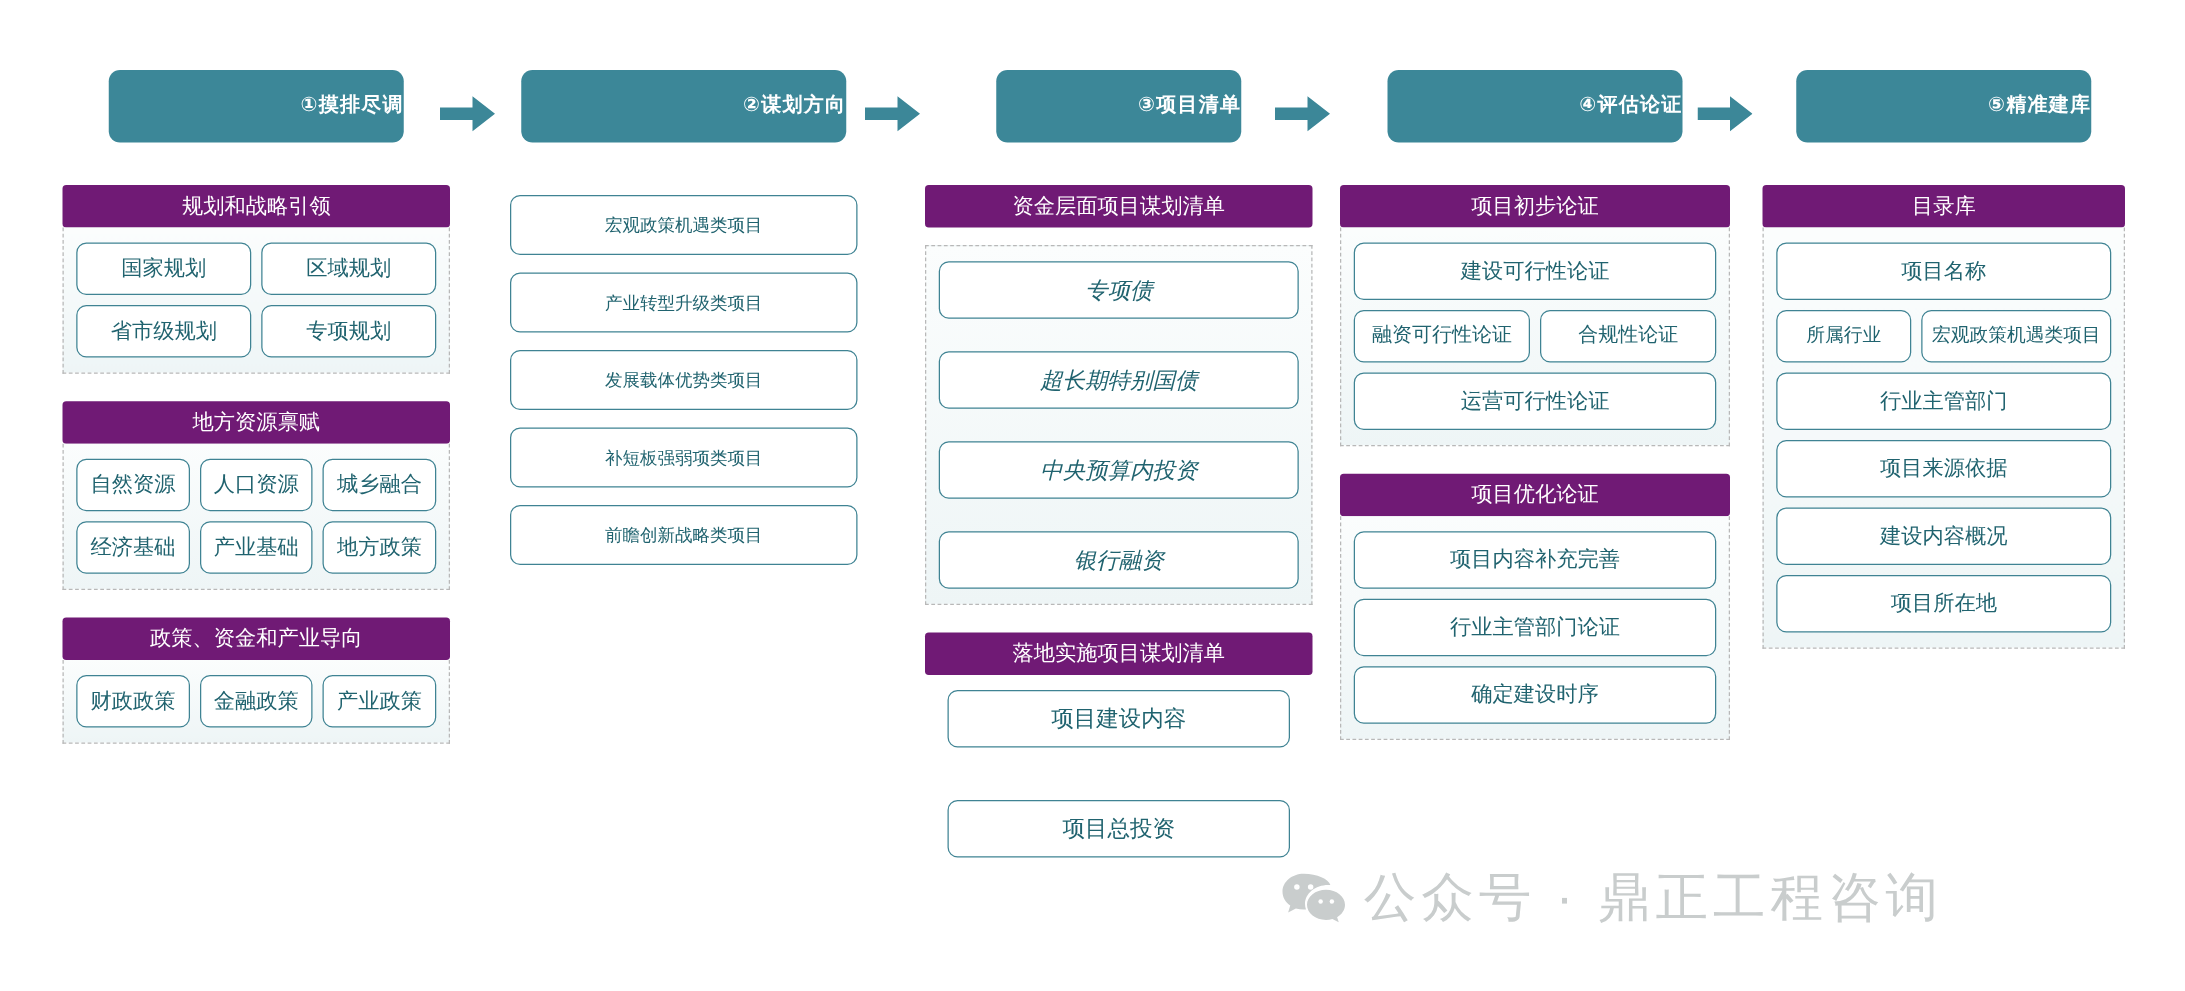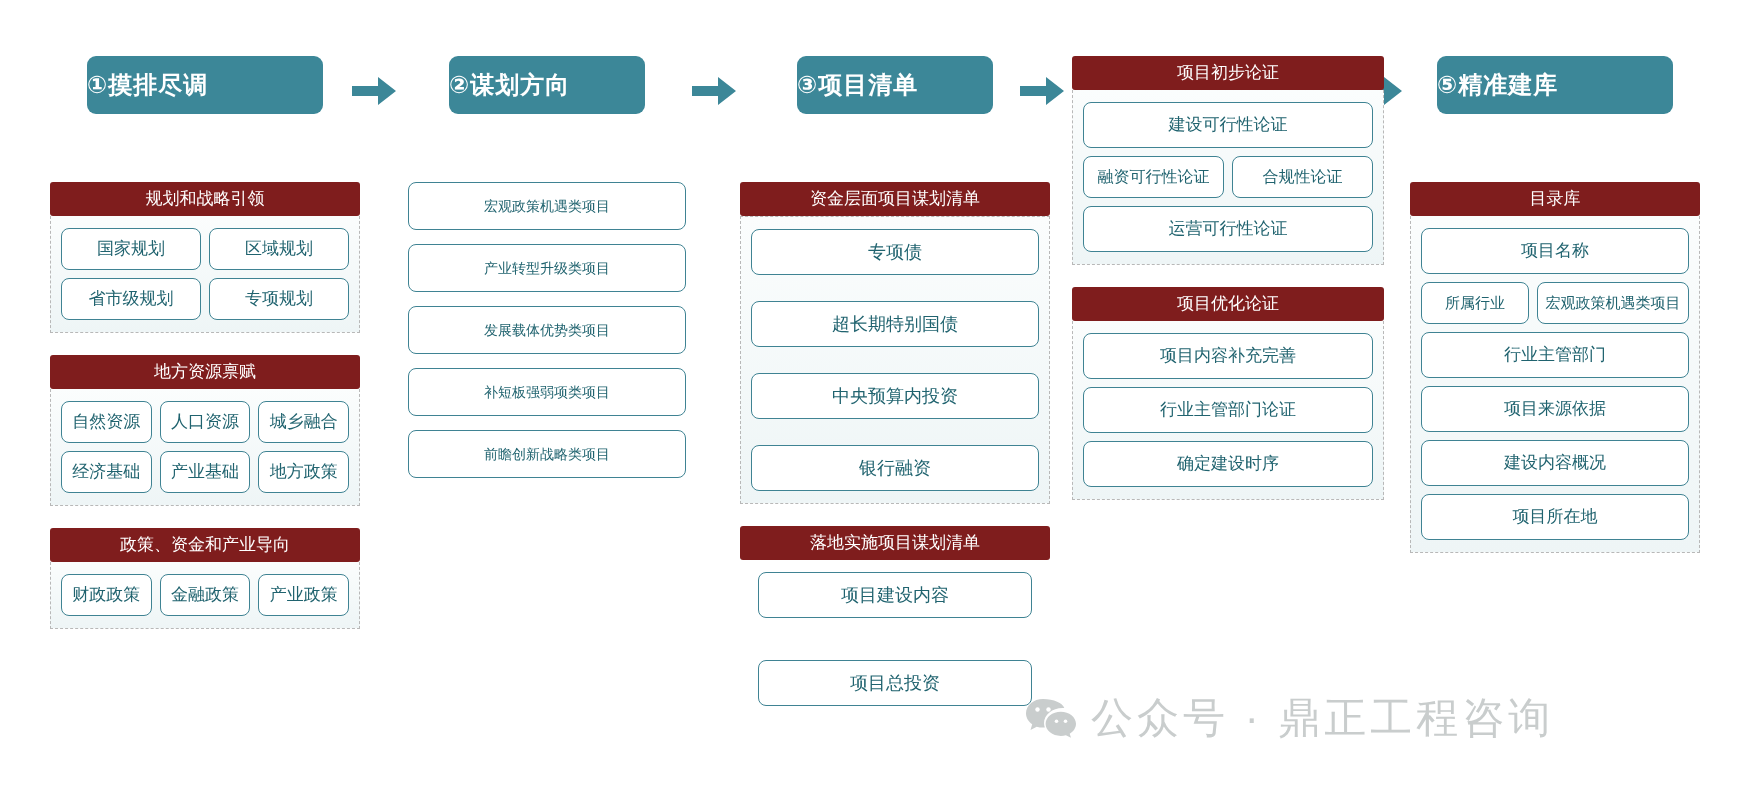--- a/index.html
+++ b/index.html
@@ -24,50 +24,50 @@
   .col-2 { left: 408px;  width: 278px; }
   .col-3 { left: 740px;  width: 310px; }
   .col-4 { left: 1072px; width: 312px; }
   .col-5 { left: 1410px; width: 290px; }
 
   
   .stage-header {
     background: #3C8798;
     color: #ffffff;
     border-radius: 9px;
-    font-size: 24px;
+    font-size: 16px;
     font-weight: bold;
     letter-spacing: 1px;
-    text-align: left;
+    text-align: right;
     line-height: 58px;
     height: 58px;
-    margin: 0 auto 68px auto;
+    margin: 0 auto 34px auto;
   }
   .col-1 .stage-header { width: 236px; }
-  .col-2 .stage-header { width: 196px; }
+  .col-2 .stage-header { width: 260px; }
   .col-3 .stage-header { width: 196px; }
   .col-4 .stage-header { width: 236px; }
   .col-5 .stage-header { width: 236px; }
 
   
   .arrow {
     position: absolute;
     top: 76px;
     width: 44px; height: 30px;
   }
   .arrow svg { display: block; width: 44px; height: 30px; }
   .arrow-1 { left: 352px; }
   .arrow-2 { left: 692px; }
   .arrow-3 { left: 1020px; }
   .arrow-4 { left: 1358px; }
 
   
   .group { margin-bottom: 22px; }
   .group-title {
-    background: #7f1d1d;
+    background: #701a75;
     color: #ffffff;
     font-size: 17px;
     text-align: center;
     line-height: 34px;
     height: 34px;
     border-radius: 3px;
   }
   .group-body {
     border: 1px dashed #b8b8b8;
     border-top: none;
@@ -206,21 +206,21 @@
       <div class="item">补短板强弱项类项目</div>
       <div class="item">前瞻创新战略类项目</div>
     </div>
   </div>
 
   <div class="col col-3">
     <div class="stage-header">③项目清单</div>
 
     <div class="group">
       <div class="group-title">资金层面项目谋划清单</div>
-      <div class="group-body dash-all" style="">
+      <div class="group-body dash-all" style="margin-top:14px;font-style:italic;">
         <div class="row">
           <div class="item">专项债</div>
         </div>
         <div class="row">
           <div class="item">超长期特别国债</div>
         </div>
         <div class="row">
           <div class="item">中央预算内投资</div>
         </div>
         <div class="row">
@@ -236,20 +236,21 @@
           <div class="item">项目建设内容</div>
         </div>
         <div class="row" style="padding:16px 18px;">
           <div class="item">项目总投资</div>
         </div>
       </div>
     </div>
   </div>
 
   <div class="col col-4">
+    <div class="stage-header">④评估论证</div>
 
     <div class="group">
       <div class="group-title">项目初步论证</div>
       <div class="group-body">
         <div class="row">
           <div class="item big">建设可行性论证</div>
         </div>
         <div class="row">
           <div class="item">融资可行性论证</div>
           <div class="item">合规性论证</div>

